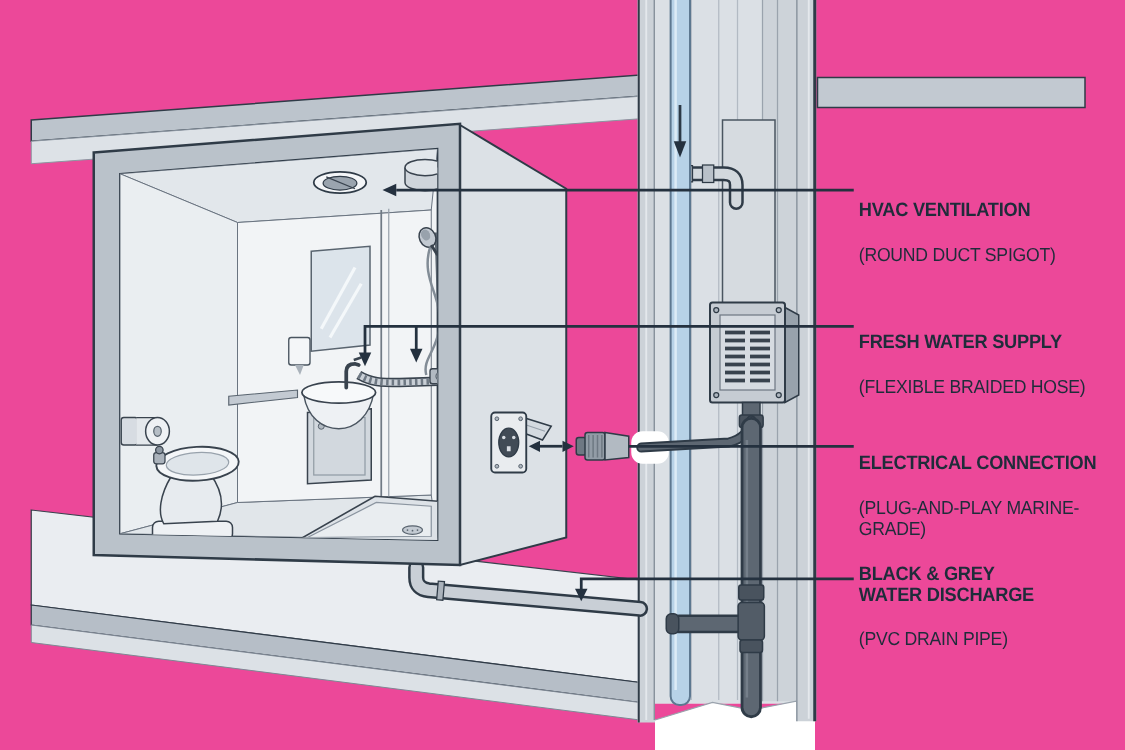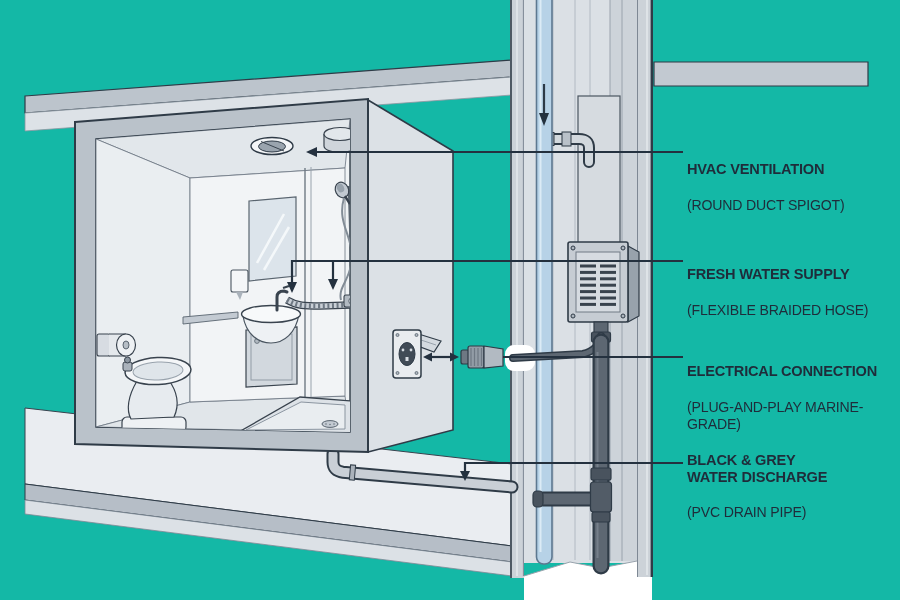--- a/index.html
+++ b/index.html
@@ -1,16 +1,16 @@
 <!DOCTYPE html>
 <html style="--ink: #24313f; --labelText: #1f2c3a; --pipeBlue: #b7d2e7; --pipeDark: #5d6772; --metalGray: #c6ccd3; --panelGray: #dbe0e5;"><head>
 <meta charset="utf-8">
 <style>
   html,body{margin:0;padding:0;background:#fff;}
-  .stage{position:relative;width:900px;height:600px;background:#14b8a6;overflow:hidden;
+  .stage{position:relative;width:900px;height:600px;background:#ec4899;overflow:hidden;
          font-family:"Liberation Sans", sans-serif;}
   .stage svg{position:absolute;left:0;top:0;}
   .callout{position:absolute;left:687px;color:var(--labelText,#1f2c3a);
            transform:scaleX(.94);transform-origin:left top;white-space:pre-line;}
   .cl-title{font-size:15.5px;font-weight:700;line-height:16.5px;letter-spacing:-.2px;}
   .cl-sub{font-size:15px;font-weight:400;line-height:17px;letter-spacing:-.2px;}
   .ld{stroke:var(--ink,#24313f);stroke-width:2.2;fill:none;}
   .tri{fill:var(--ink,#24313f);stroke:none;}
   .bp{fill:var(--pipeBlue,#b7d2e7);}
   .dp{stroke:var(--pipeDark,#5d6772);}

